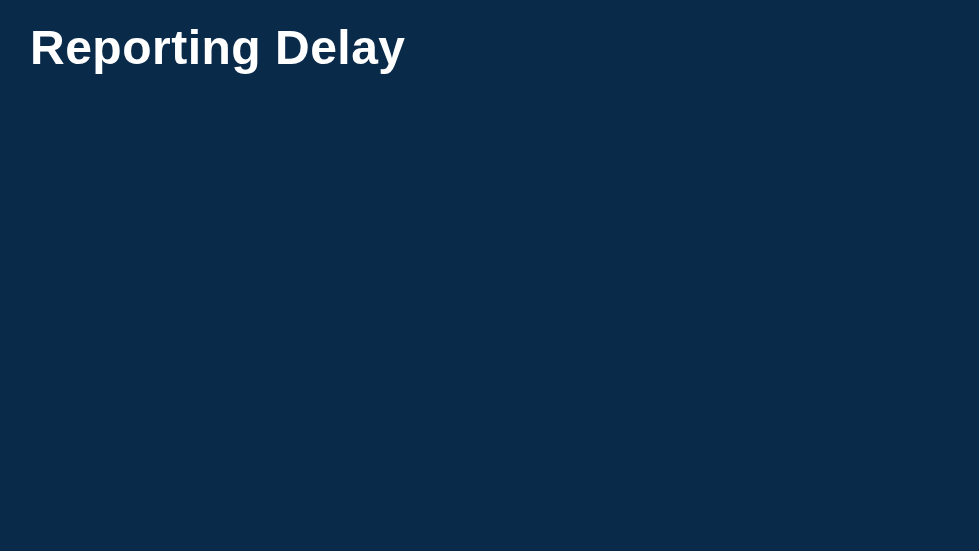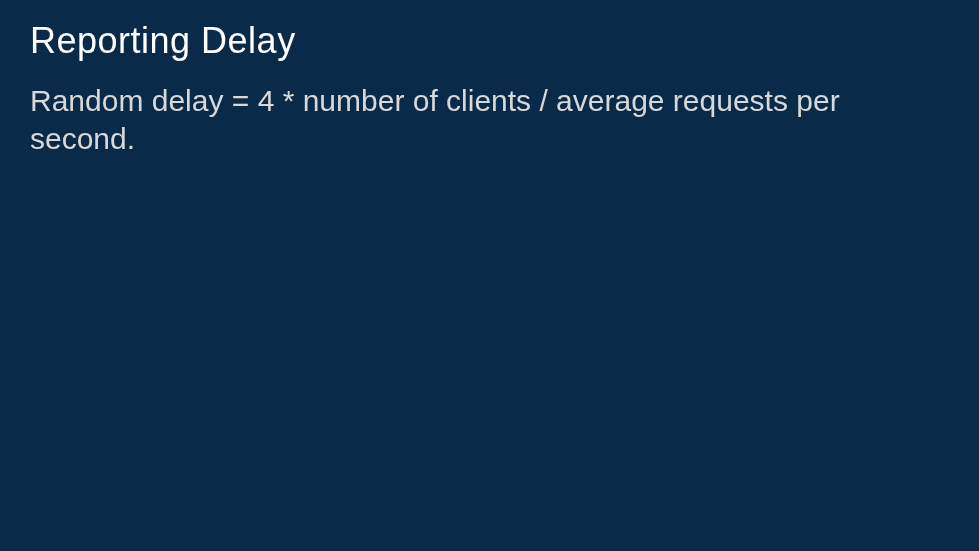--- a/index.html
+++ b/index.html
@@ -10,22 +10,22 @@
   body {
     width: 979px;
     height: 551px;
     background: #0a2a4a;
     font-family: "Segoe UI Light", "Segoe UI", Arial, sans-serif;
     color: #e8e8e8;
     padding: 20px 30px 30px 30px;
     overflow: hidden;
   }
   .title {
-    font-size: 36px;
-    font-weight: 400;
+    font-size: 48px;
+    font-weight: 700;
     color: #ffffff;
     margin-bottom: 20px;
     letter-spacing: 0.5px;
   }
   .content {
     font-size: 30px;
     font-weight: 300;
     line-height: 1.25;
     color: #d8d8d8;
   }
@@ -36,14 +36,13 @@
   .para {
     margin-bottom: 0;
   }
 </style>
 </head>
 <body>
 
 <h1 class="title">Reporting Delay</h1>
 
 <div class="content">
-  <div class="para">Random delay = 4 * number of clients / average requests per second.</div>
 </div>
 
 </body></html>

